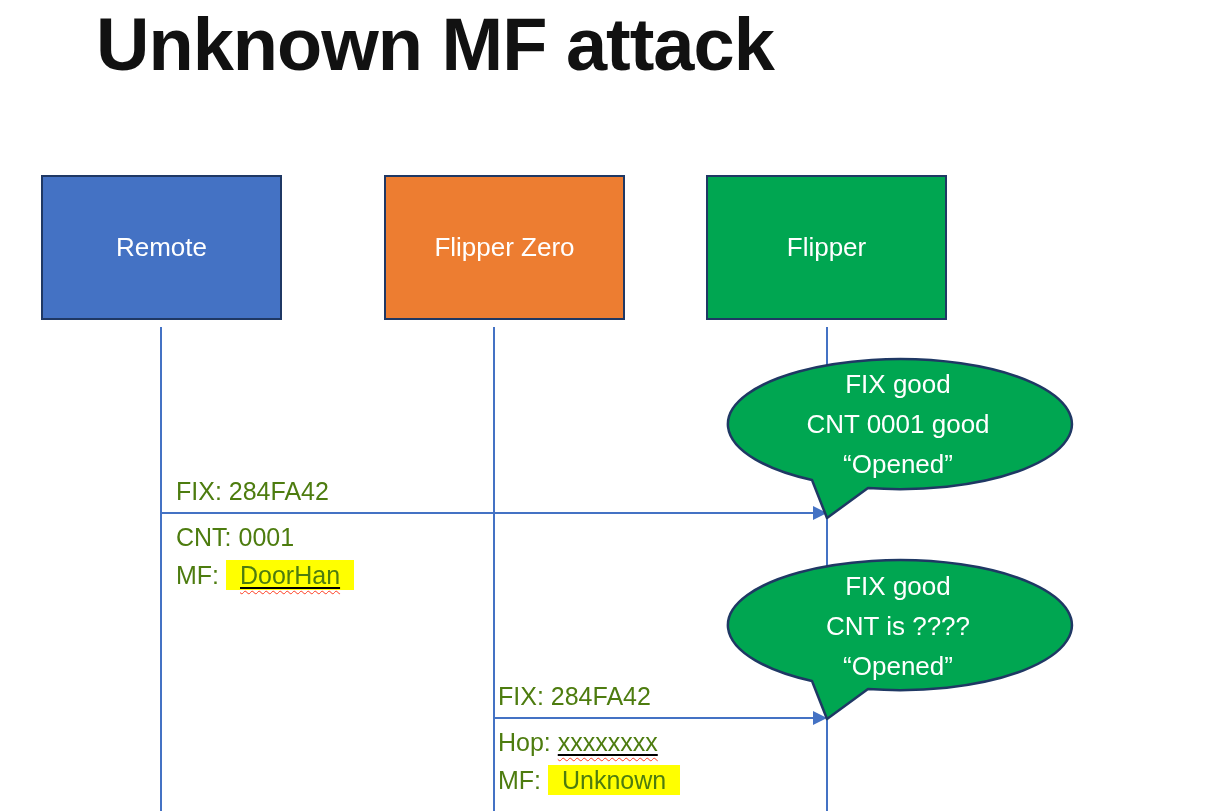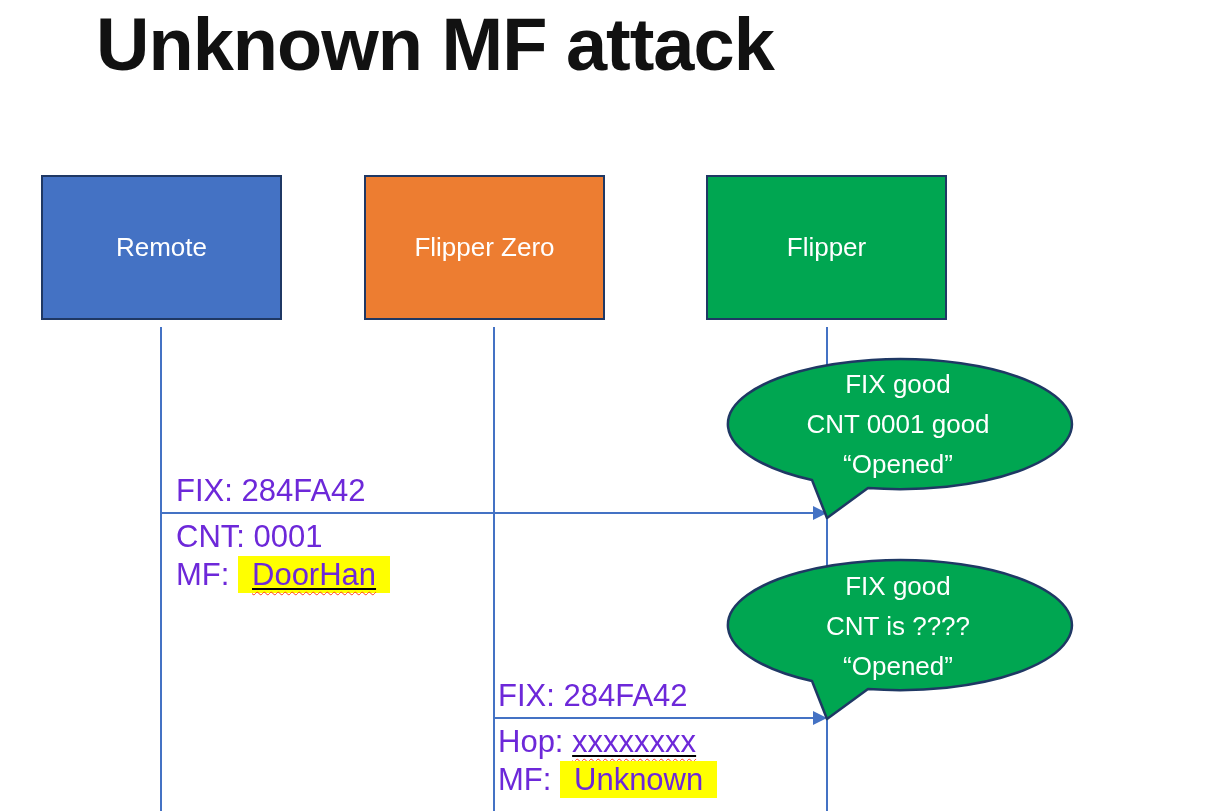--- a/index.html
+++ b/index.html
@@ -18,41 +18,41 @@
     color:#111111;white-space:nowrap;margin-left:40px;
   }
   
   .actor-box{
     position:absolute;top:175px;width:241px;height:145px;
     border:2.5px solid #1F3864;
     display:flex;align-items:center;justify-content:center;
     color:#ffffff;font-size:26px;
   }
   #box-remote{left:41px;background:#4472C4;}
-  #box-flipper{left:364px;background:#ED7D31;align-items:center;}
+  #box-flipper{left:384px;background:#ED7D31;align-items:center;}
   #box-receiver{left:706px;background:#00A651;}
   
   .lifeline{position:absolute;top:327px;height:484px;width:2px;background:#4472C4;}
   #lifeline-remote{left:160px;}
   #lifeline-flipper{left:493px;}
   #lifeline-receiver{left:826px;}
   
   .arrow-line{position:absolute;height:2px;background:#4472C4;}
   #msg1-line{left:161px;top:512px;width:653px;}
   #msg2-line{left:494px;top:717px;width:320px;}
   .arrow-head{
     position:absolute;width:0;height:0;
     border-top:7px solid transparent;border-bottom:7px solid transparent;
     border-left:14px solid #4472C4;
   }
   #msg1-head{left:813px;top:506px;}
   #msg2-head{left:813px;top:711px;}
   
   .msg-label{
-    position:absolute;font-size:31px;color:#6d28d9;
+    position:absolute;font-size:25px;color:#4d7c0f;
     line-height:38px;white-space:nowrap;
   }
   #msg1-above{left:176px;top:472px;}
   #msg1-below{left:176px;top:518px;}
   #msg2-above{left:498px;top:677px;}
   #msg2-below{left:498px;top:723px;}
   .hl{background:#FFFF00;padding:1px 14px;}
   .squiggle{
     text-decoration-line:underline;
     text-decoration-style:wavy;

